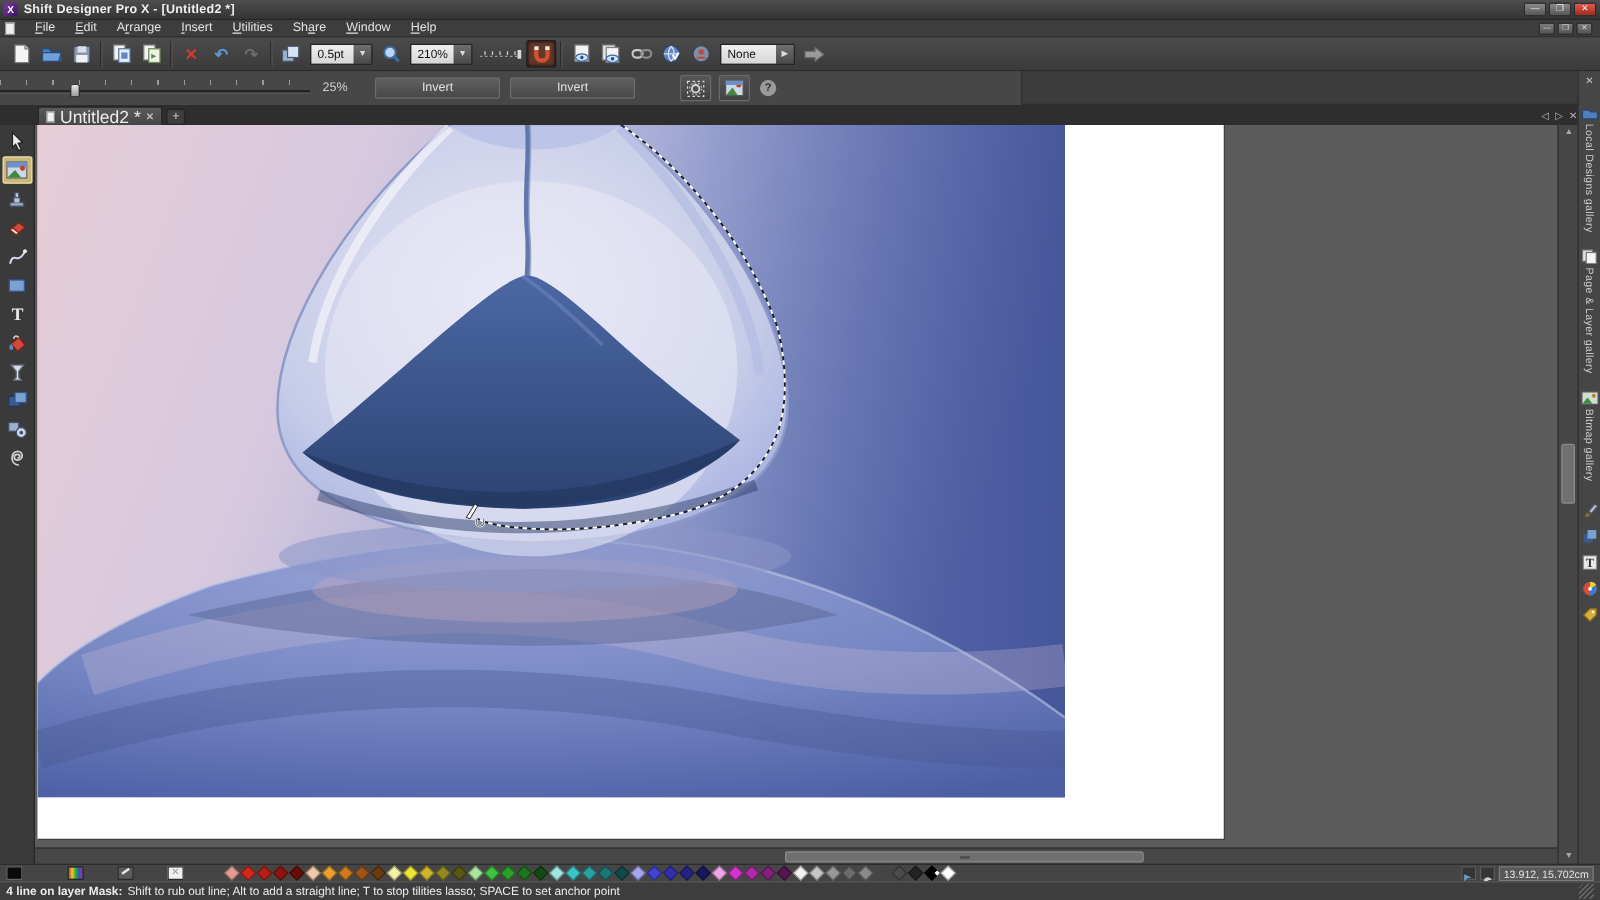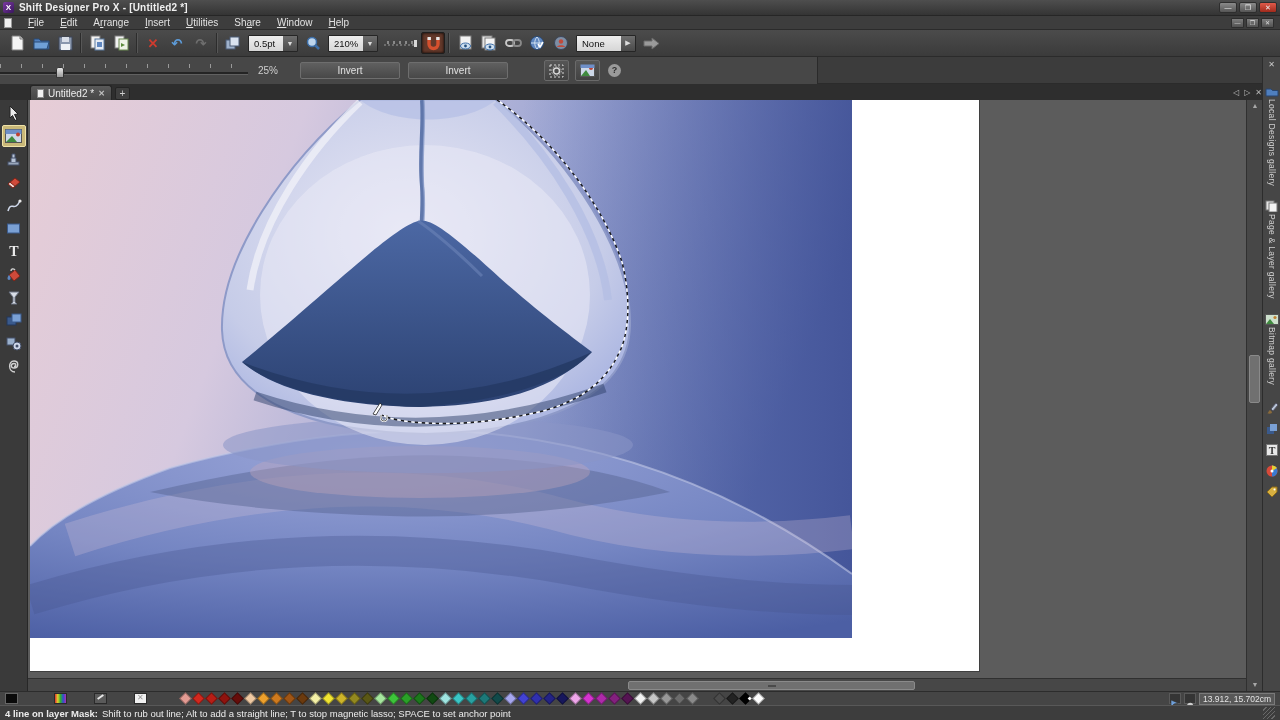--- a/index.html
+++ b/index.html
@@ -75,21 +75,21 @@
   .help-circle { width:13px; height:13px; border-radius:50%; background:#9a9a9a; color:#2e2e2e;
     font-size:9px; font-weight:bold; text-align:center; line-height:13px; margin-left:8px; }
 
   
   .tabbar { position:absolute; left:0; top:84px; width:1280px; height:16px; background:#2e2e2e;
     display:flex; align-items:flex-end; padding:0 18px 0 30px; }
   .tab { height:15px; background:linear-gradient(#5a5a5a,#464646); border:1px solid #252525;
     border-bottom:none; border-radius:3px 3px 0 0; display:flex; align-items:center;
     gap:4px; padding:0 6px; }
   .tab .page-ic { width:7px; height:9px; background:#f2f2f2; border:1px solid #888; }
-  .tab .lbl { color:#ececec; font-size:10px; }
+  .tab .lbl { color:#ececec; font-size:14px; }
   .tab .x { color:#c0c0c0; font-size:8px; font-weight:bold; }
   .newtab { width:15px; height:13px; background:#3e3e3e; border:1px solid #242424;
     border-radius:2px; color:#cfcfcf; font-size:10px; line-height:11px; text-align:center;
     margin-left:3px; }
   .tabnav { margin-left:auto; display:flex; gap:5px; align-items:center; height:15px;
     color:#b8b8b8; font-size:8px; }
 
   
   .toolscol { position:absolute; left:0; top:100px; width:28px; height:591px; background:#3a3a3a;
     border-right:1px solid #272727; display:flex; flex-direction:column; align-items:center;
@@ -644,17 +644,17 @@
         <svg width="10" height="9">
             <path d="M2 7c0-4 6-4 6-1l-3 0 3 2H2z" fill="#cfcfcf"></path>
           </svg>
       </div>
       <div class="coordbox">13.912, 15.702cm</div>
     </div>
   </div>
 
   <div class="statusbar">
     <b>4 line on layer Mask:</b>
-    <span>Shift to rub out line; Alt to add a straight line; T to stop magnetic lasso; SPACE to set anchor point</span>
+    <span>Shift to rub out line; Alt to add a straight line; T to stop tilities lasso; SPACE to set anchor point</span>
     <div class="grip"></div>
   </div>
 
 </div>
 
 </body></html>

